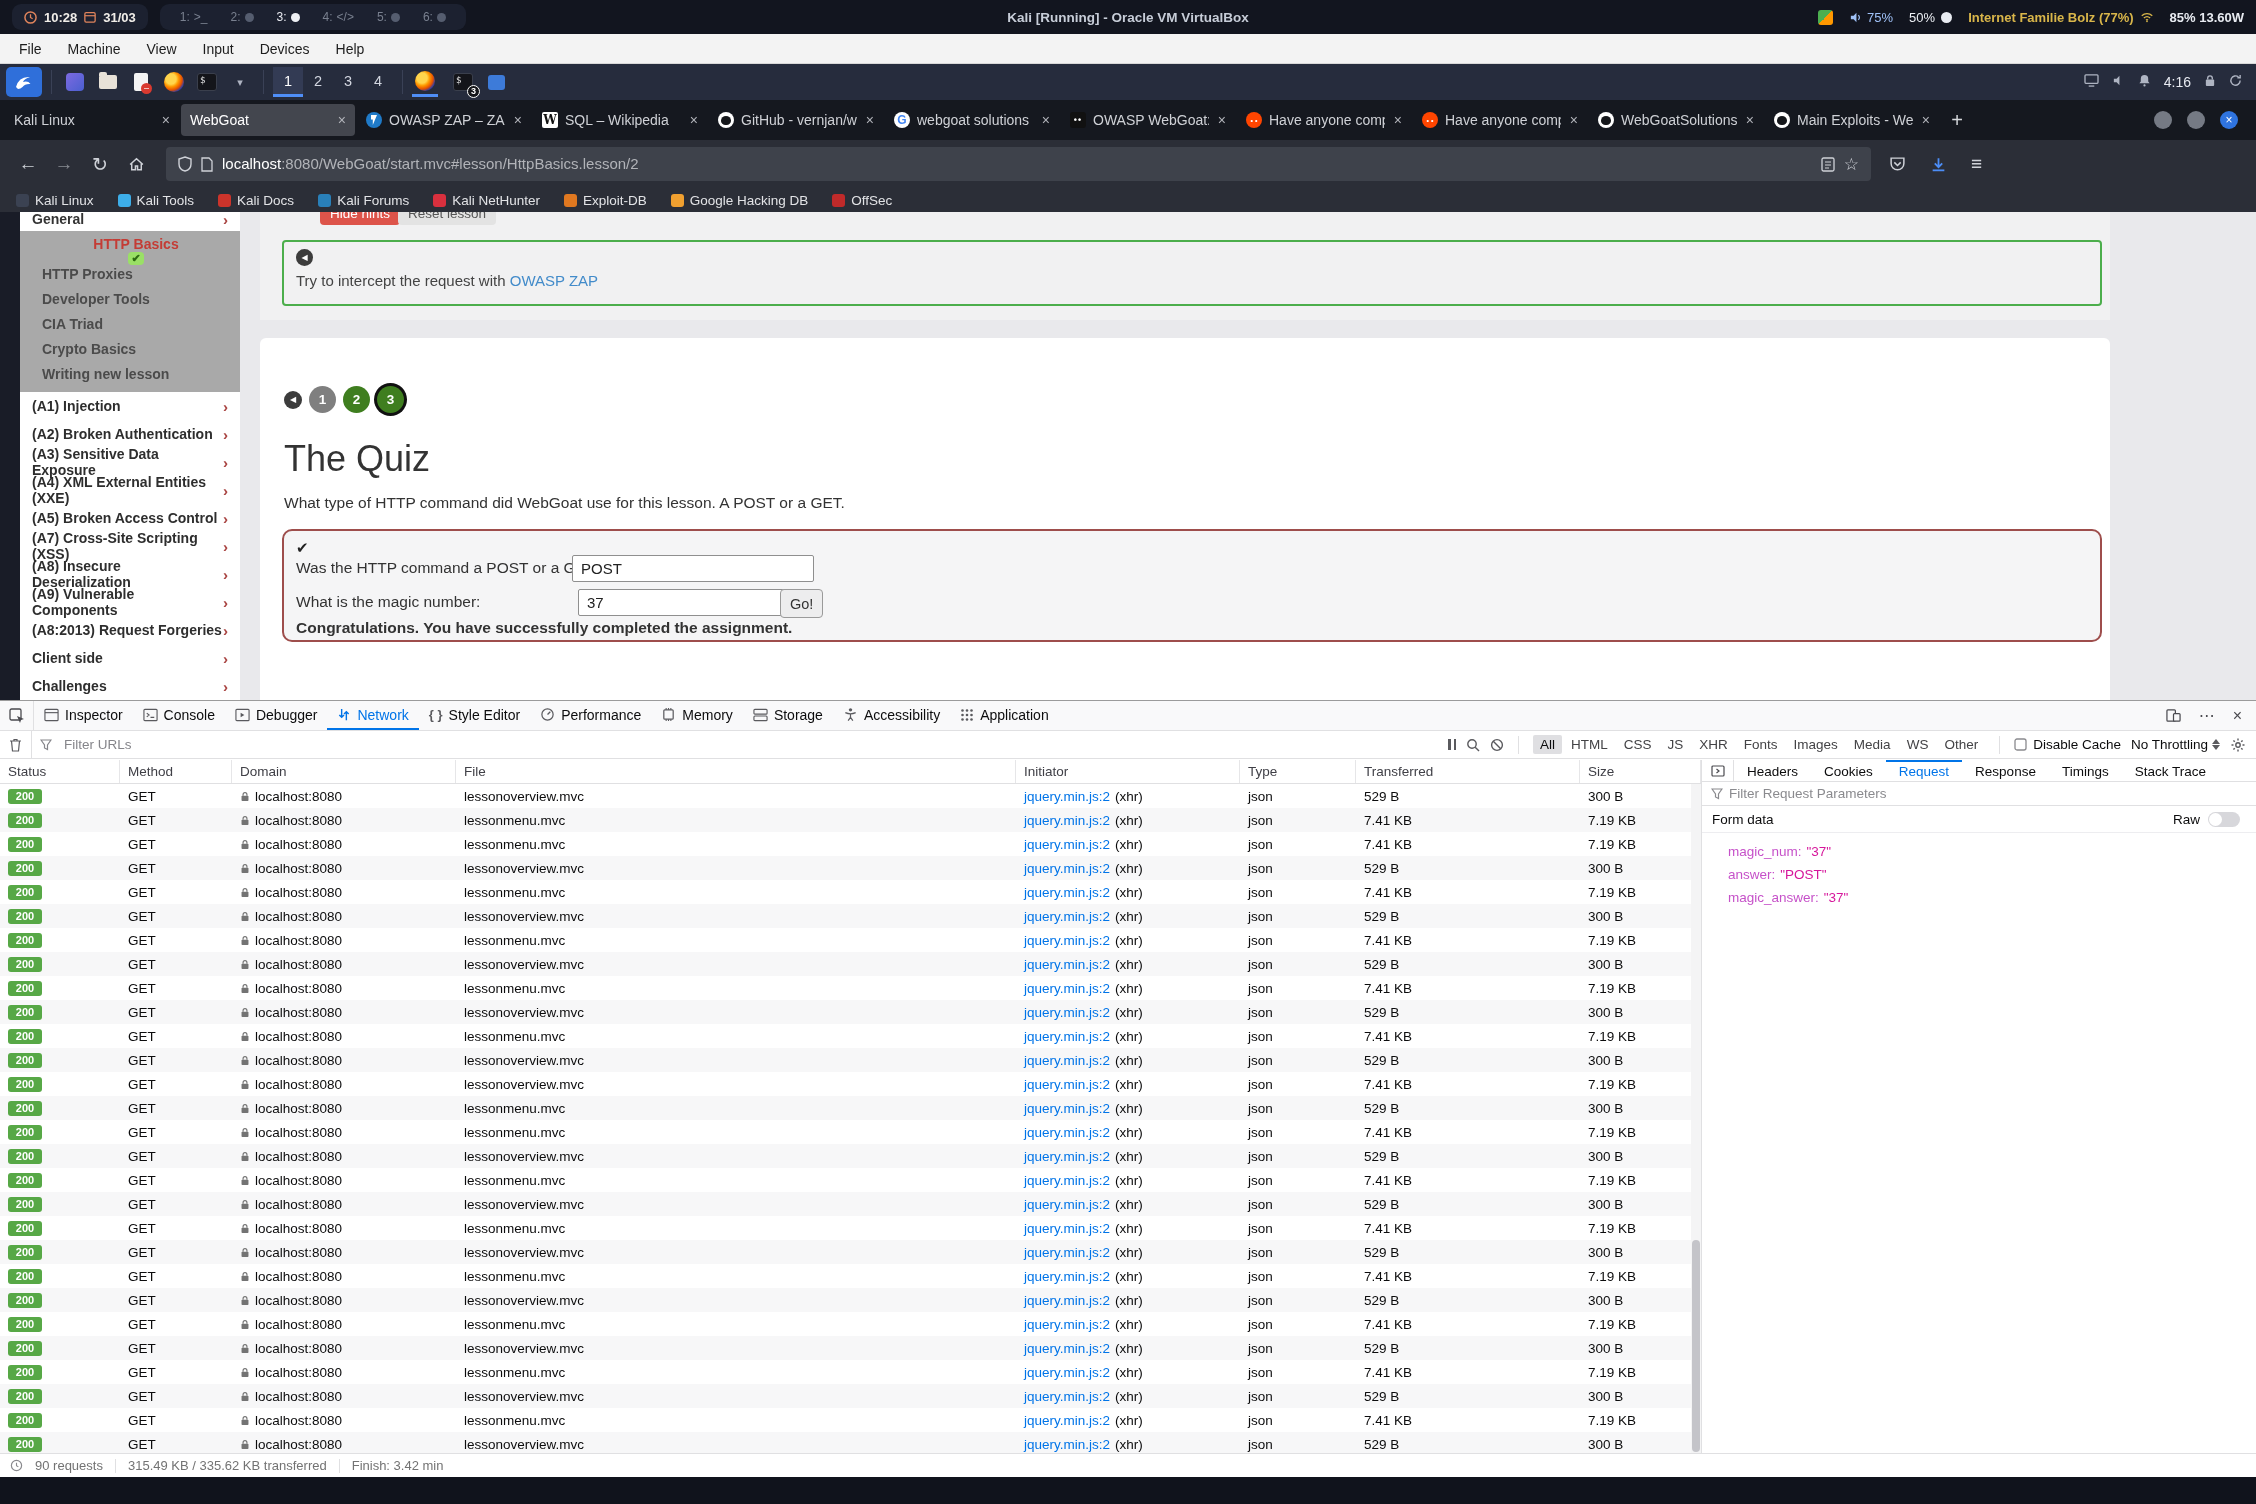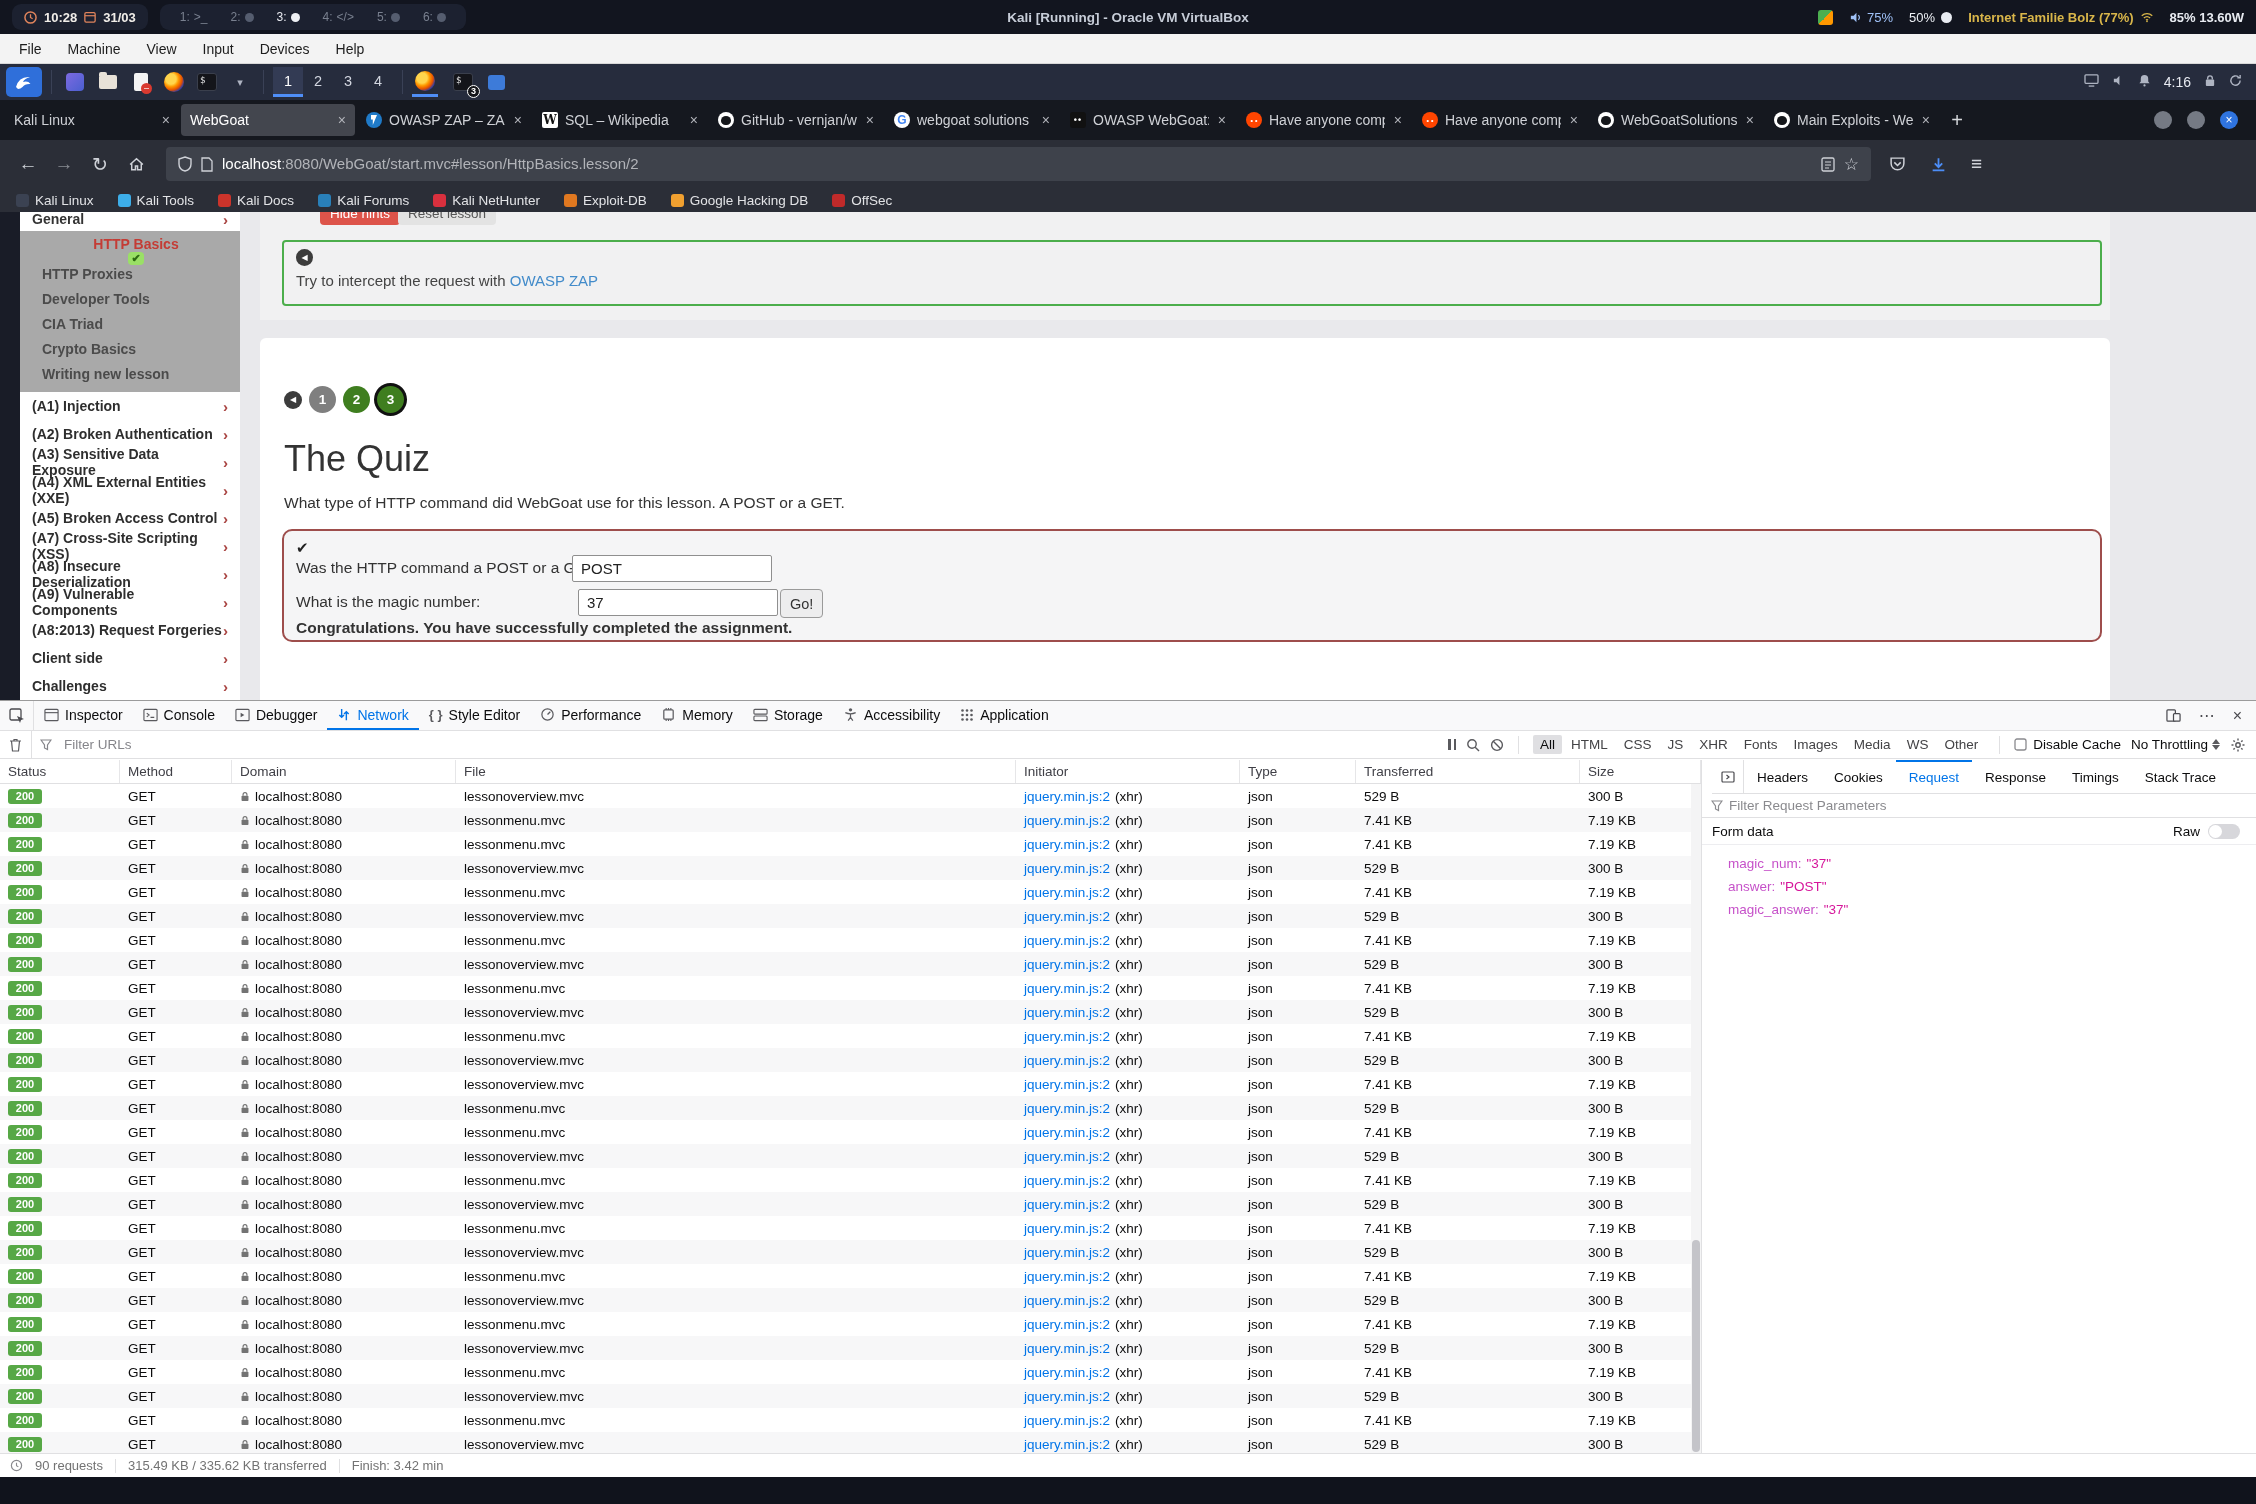--- a/index.html
+++ b/index.html
@@ -108,21 +108,21 @@
   #lesson-card { left:20px; top:126px; width:1850px; height:362px; background:#fff; border-radius:6px 6px 0 0; }
   #pager { left:24px; top:48px; display:flex; align-items:center; gap:7px; }
   .pg-circle { width:27px; height:27px; border-radius:50%; color:#fff; font-size:13.5px; font-weight:bold; display:flex; align-items:center; justify-content:center; }
   .pg-gray { background:#7f7f7f; }
   .pg-green { background:#3f7e1f; }
   .pg-cur { box-shadow:0 0 0 3px #111; }
   #quiz-title { left:24px; top:100px; font-size:36px; color:#333; font-weight:400; }
   #quiz-question { left:24px; top:156px; font-size:15.5px; color:#333; }
   #quizbox { left:22px; top:191px; width:1820px; height:113px; border:2px solid #9e4e4c; border-radius:10px; background:#f5f5f6; padding:8px 12px; }
   .q-row { position:absolute; left:12px; right:12px; display:flex; align-items:center; font-size:15.5px; color:#333; }
-  .q-input { position:absolute; height:27px; width:200px; border:1px solid #8f8f8f; border-radius:2px; background:#fff; font-size:15px; padding:0 8px; font-family:"Liberation Sans",sans-serif; color:#222; }
+  .q-input { position:absolute; height:27px; width:242px; border:1px solid #8f8f8f; border-radius:2px; background:#fff; font-size:15px; padding:0 8px; font-family:"Liberation Sans",sans-serif; color:#222; }
   #go-btn { position:absolute; left:496px; top:-2px; height:29px; padding:0 9px; background:#ededee; border:1px solid #9a9a9a; border-radius:4px; font-size:14.5px; color:#333; display:flex; align-items:center; }
   #congrats { position:absolute; left:12px; top:88px; font-weight:bold; font-size:15.5px; color:#333; }
 
   
   #devtools { left:0; top:700px; width:100%; height:777px; background:#fff; border-top:1px solid #9b9b9b; color:#0c0c0d; }
   #dt-tabs { height:30px; display:flex; align-items:stretch; background:#f9f9fa; border-bottom:1px solid #e0e0e2; font-size:14px; }
   .dt-pick { width:34px; display:flex; align-items:center; justify-content:center; border-right:1px solid #e0e0e2; }
   .dt-tool { display:flex; align-items:center; gap:6px; padding:0 10px; color:#0c0c0d; border-bottom:2px solid transparent; }
   .dt-tool.active { color:#0074e8; border-bottom-color:#0074e8; }
   #dt-tabs-right { margin-left:auto; display:flex; align-items:center; gap:18px; padding-right:14px; color:#4a4a4f; }
@@ -147,21 +147,21 @@
   #net-header > div { padding:0 0 0 8px; line-height:23px; border-right:1px solid #e6e6e8; white-space:nowrap; overflow:hidden; }
   .nrow { height:24px; font-size:13.5px; color:#0c0c0d; align-items:center; }
   .nrow:nth-child(even) { background:#f7f7f8; }
   .nrow > div { padding-left:8px; display:flex; align-items:center; gap:5px; white-space:nowrap; overflow:hidden; }
   .st-pill { width:34px; height:15px; border-radius:3px; background:#57a846; color:#fff; font-size:11px; font-weight:bold; display:flex; align-items:center; justify-content:center; }
   .init-link { color:#0074e8; }
   #net-scrolltrack { position:absolute; right:0; top:24px; bottom:0; width:10px; background:#f4f4f5; }
   #net-scrollthumb { position:absolute; right:1px; top:456px; width:8px; height:212px; border-radius:4px; background:#c4c4c9; }
 
   #details { flex:1; display:flex; flex-direction:column; background:#fff; font-size:13.5px; overflow:hidden; }
-  #det-tabs { height:34px; display:flex; align-items:stretch; border-bottom:1px solid #e0e0e2;margin-left:10px; }
+  #det-tabs { height:22px; display:flex; align-items:stretch; border-bottom:1px solid #e0e0e2; }
   .det-toggle { width:32px; display:flex; align-items:center; justify-content:center; border-right:1px solid #e0e0e2; }
   .det-tab { display:flex; align-items:center; padding:0 13px; border-top:2px solid transparent; color:#0c0c0d; }
   .det-tab.active { color:#0074e8; border-top-color:#0074e8; }
   #det-filter { height:24px; border-bottom:1px solid #e0e0e2; display:flex; align-items:center; gap:6px; padding:0 9px; }
   #det-filter input { border:none; outline:none; flex:1; font-size:13.5px; color:#0c0c0d; font-family:"Liberation Sans",sans-serif; }
   #det-filter input::placeholder { color:#8a8a8e; }
   #det-section { height:27px; display:flex; align-items:center; padding:0 10px; border-bottom:1px solid #ededf0; color:#0c0c0d; }
   #det-section .sp { flex:1; }
   #raw-label { color:#0c0c0d; margin-right:8px; }
   #raw-toggle { width:32px; height:15px; border-radius:8px; background:#d7d7db; position:relative; margin-right:6px; }

